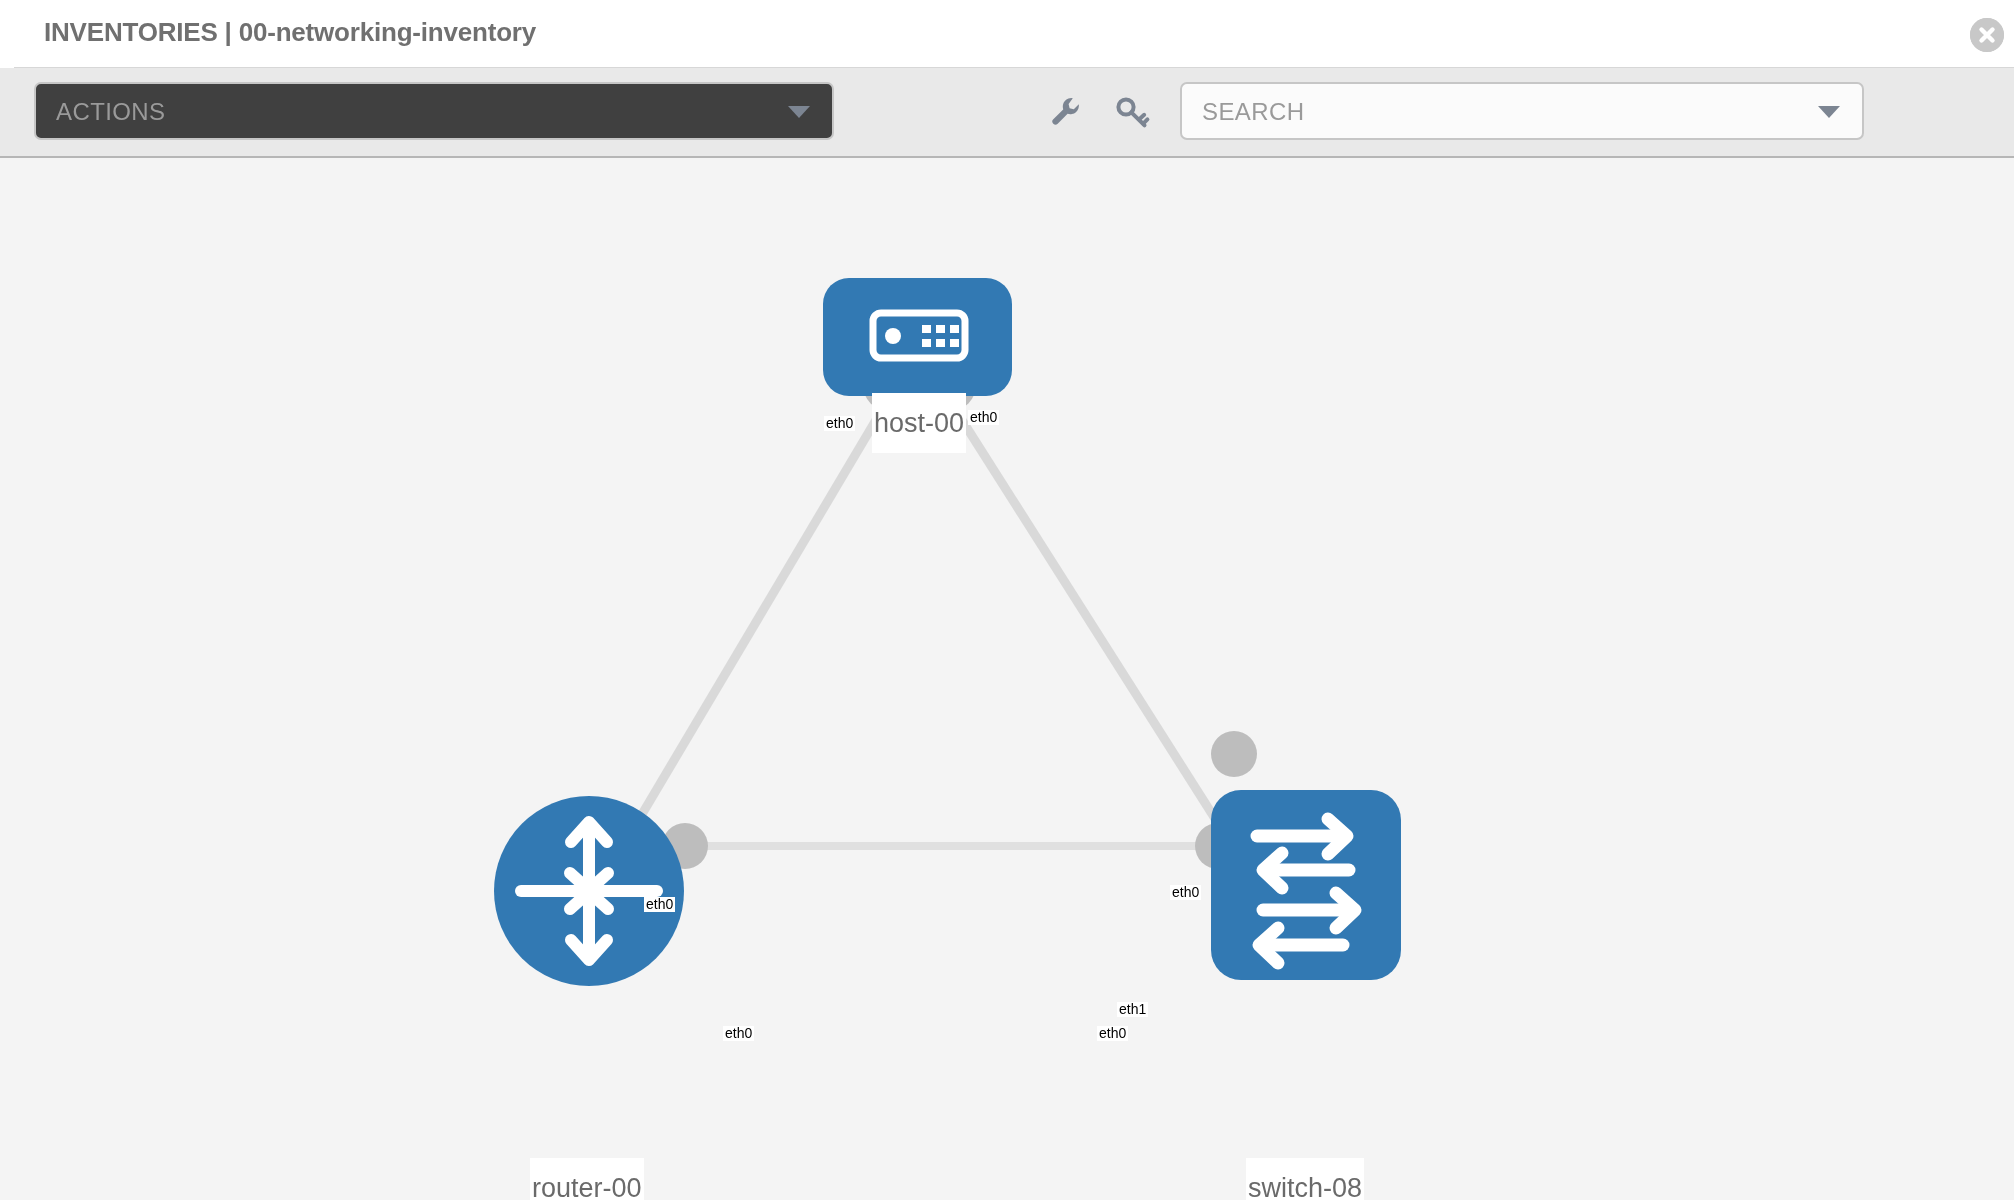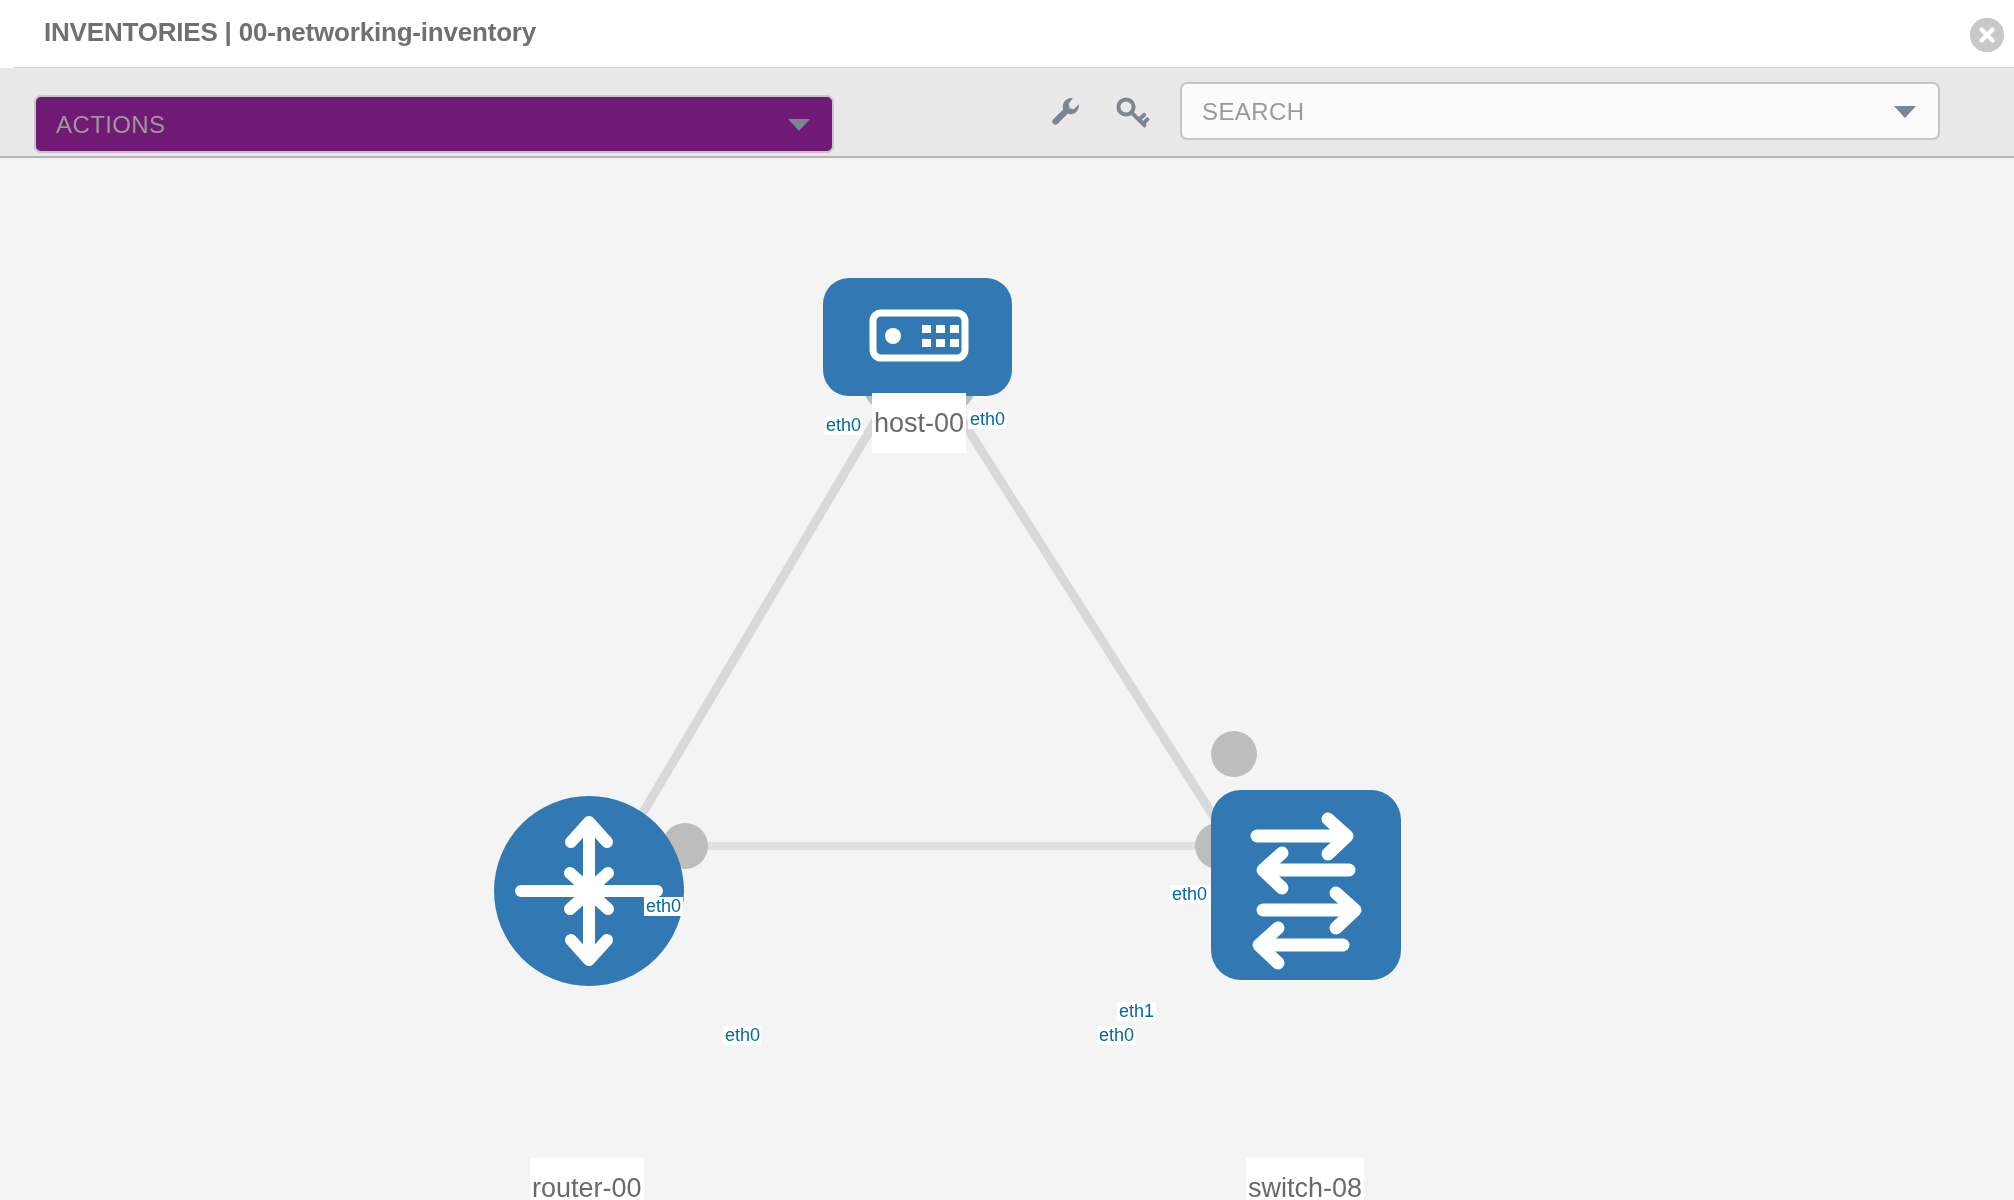--- a/index.html
+++ b/index.html
@@ -53,24 +53,24 @@
     left: 0; top: 68px;
     width: 2014px;
     height: 90px;
     background: #e9e9e9;
     border-bottom: 2px solid #b6b6b6;
     box-sizing: border-box;
   }
   .actions-select {
     position: absolute;
     left: 34px;
-    top: 27px;
+    top: 14px;
     width: 800px;
     height: 58px;
-    background: #701a75;
+    background: #404040;
     border: 2px solid #c6c6c6;
     border-radius: 7px;
     box-sizing: border-box;
   }
   .actions-label {
     position: absolute;
     left: 20px;
     top: 14px;
     font-size: 24px;
     color: #9a9a9a;
@@ -92,21 +92,21 @@
     width: 40px;
     height: 40px;
     cursor: pointer;
   }
   .tool-icon.wrench { left: 1045px; }
   .tool-icon.key    { left: 1112px; }
   .search-select {
     position: absolute;
     left: 1180px;
     top: 14px;
-    width: 760px;
+    width: 684px;
     height: 58px;
     background: #fbfbfb;
     border: 2px solid #c6c6c6;
     border-radius: 7px;
     box-sizing: border-box;
     text-decoration: underline;
   }
   .search-label {
     position: absolute;
     left: 20px;
@@ -135,22 +135,22 @@
     position: absolute;
     font-size: 27px;
     color: #6a6a6a;
     background: #ffffff;
     white-space: nowrap;
     line-height: 1.05;
     padding: 16px 2px;
   }
   .iface-label {
     position: absolute;
-    font-size: 18px;
-    color: #0369a1;
+    font-size: 14px;
+    color: #000000;
     background: #ffffff;
     white-space: nowrap;
     line-height: 1.05;
     padding: 0 2px;
   }
 </style>
 </head>
 <body>
 
 <div class="header">

